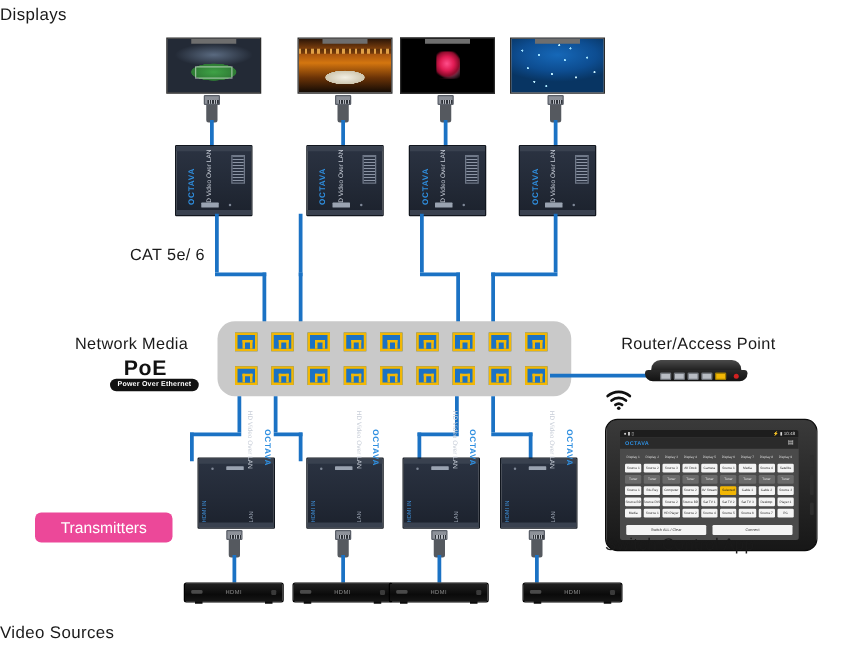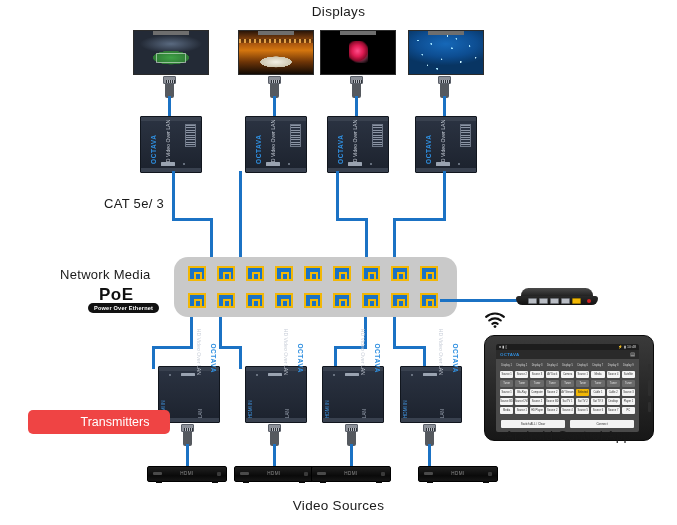--- a/index.html
+++ b/index.html
@@ -9,21 +9,21 @@
     font-family:"Liberation Sans", sans-serif;
     overflow:hidden;
     position:relative;
   }
   #stage{position:absolute;left:0;top:0;width:677px;height:525px;}
   .abs{position:absolute;}
 
   
   .cap{
     font-size:13px;color:#1a1a1a;letter-spacing:.3px;
-    white-space:nowrap;text-align:center;
+    white-space:nowrap;
   }
   .cap-lg{font-size:13.5px;}
 
   
   .line{position:absolute;background:#1b72c4;}
   .vline{width:3px;}
   .hline{height:3px;}
 
   
   .display{
@@ -394,21 +394,21 @@
   <div class="line vline" style="left:239px;top:218px;height:45px;"></div>
 
   <div class="line vline" style="left:336px;top:171px;height:47px;"></div>
   <div class="line hline" style="left:336px;top:218px;width:32px;"></div>
   <div class="line vline" style="left:365px;top:218px;height:45px;"></div>
 
   <div class="line vline" style="left:443px;top:171px;height:47px;"></div>
   <div class="line hline" style="left:393px;top:218px;width:53px;"></div>
   <div class="line vline" style="left:393px;top:218px;height:45px;"></div>
 
-  <div class="abs cap" style="left:104px;top:196px;">CAT 5e/ 3</div>
+  <div class="abs cap" style="left:104px;top:196px;">CAT 5e/ 6</div>
 
 
   <div class="abs cap" style="left:60px;top:267px;">Network  Media</div>
   <div id="poe-word" style="left:99px;top:285px;">PoE</div>
   <div id="poe-pill" style="left:88px;top:303px;">Power Over Ethernet</div>
 
   <div id="switch-body" style="left:174px;top:257px;width:283px;height:60px;">
 
     <div class="sw-port" style="left:14px;top:9px;">
         <div class="notch"></div>
@@ -462,20 +462,21 @@
     <div class="sw-port" style="left:217px;top:36px;">
         <div class="notch"></div>
       </div>
     <div class="sw-port" style="left:246px;top:36px;">
         <div class="notch"></div>
       </div>
   </div>
 
   <div class="line hline" style="left:440px;top:299px;width:90px;"></div>
 
+  <div class="abs cap" style="left:497px;top:267px;">Router/Access Point</div>
   <div id="router" style="left:516px;top:288px;">
     <div class="top"></div>
     <div class="front"></div>
     <div class="rj" style="left:12px;"></div>
     <div class="rj" style="left:23px;"></div>
     <div class="rj" style="left:34px;"></div>
     <div class="rj" style="left:45px;"></div>
     <div class="rj wan" style="left:56px;"></div>
     <div class="pwr"></div>
   </div>
@@ -557,21 +558,21 @@
         </div>
       <div class="footbtns">
         <div class="footbtn">Switch ALL / Clear</div>
         <div class="footbtn">Connect</div>
       </div>
     </div>
     <div class="hbtn" style="top:28px;height:10px;"></div>
     <div class="hbtn" style="top:44px;height:16px;"></div>
     <div class="hbtn" style="top:66px;height:10px;"></div>
   </div>
-  <div class="abs cap cap-lg" style="left:484px;top:428px;width:168px;">Android Control App</div>
+  <div class="abs cap cap-lg" style="left:484px;top:428px;width:168px;">Switch Control App</div>
 
   <div class="line vline" style="left:190px;top:317px;height:29px;"></div>
   <div class="line hline" style="left:152px;top:346px;width:41px;"></div>
   <div class="line vline" style="left:152px;top:346px;height:23px;"></div>
 
   <div class="line vline" style="left:219px;top:317px;height:29px;"></div>
   <div class="line hline" style="left:219px;top:346px;width:23px;"></div>
   <div class="line vline" style="left:239px;top:346px;height:23px;"></div>
 
   <div class="line vline" style="left:364px;top:317px;height:29px;"></div>
@@ -616,21 +617,21 @@
     <div class="edge-top"></div>
     <div class="edge-bot"></div>
     <div class="brand">OCTAVA</div>
     <div class="model">HD Video Over LAN</div>
     <div class="portlet"></div>
     <div class="led"></div>
     <div class="sub1">HDMI IN</div>
     <div class="sub2">LAN</div>
   </div>
 
-  <div class="badge" style="left:28px;top:410px;width:110px;height:24px;background:#ef4444;padding-left:32px;">Transmitters</div>
+  <div class="badge" style="left:28px;top:410px;width:110px;height:24px;background:#ec4899;">Transmitters</div>
 
   <div class="hdmi" style="left:181px;top:424px;">
     <div class="head">
         <div class="pins"></div>
       </div>
       <div class="body"></div>
   </div>
   <div class="hdmi" style="left:268px;top:424px;">
     <div class="head">
         <div class="pins"></div>

